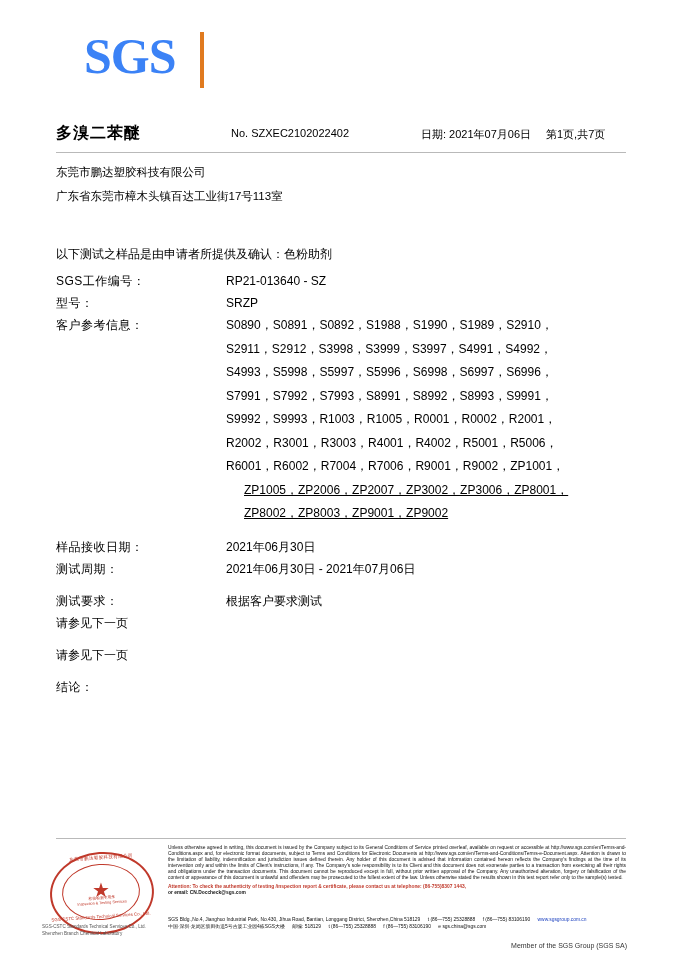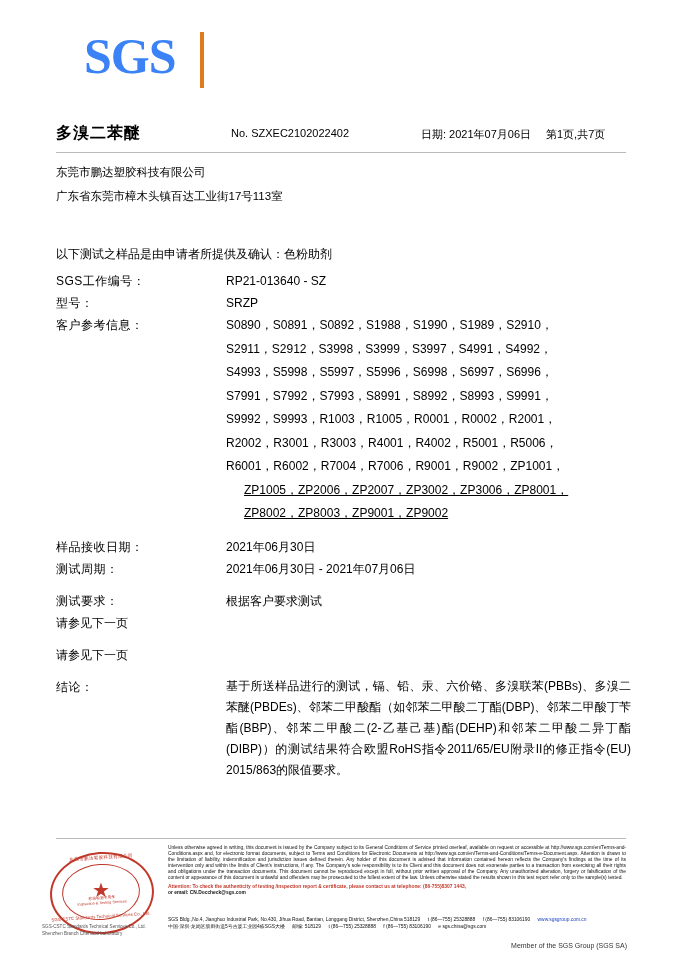--- a/index.html
+++ b/index.html
@@ -358,21 +358,20 @@
     <div class="spacer-8"></div>
 
     <div class="frow">
       <div class="fvalue">请参见下一页</div>
     </div>
 
     <div class="spacer-8"></div>
 
     <div class="frow">
       <div class="flabel">结论：</div>
-      <div class="fvalue concl-text">基于所送样品进行的测试，镉、铅、汞、六价铬、多溴联苯(PBBs)、多溴二苯醚(PBDEs)、邻苯二甲酸酯（如邻苯二甲酸二丁酯(DBP)、邻苯二甲酸丁苄酯(BBP)、邻苯二甲酸二(2-乙基己基)酯(DEHP)和邻苯二甲酸二异丁酯(DIBP)）的测试结果符合欧盟RoHS指令2011/65/EU附录II的修正指令(EU) 2015/863的限值要求。</div>
     </div>
 
   </div>
 
   <div class="hr-bottom"></div>
 
   <div class="stamp">
     <div class="stamp-ellipse"></div>
     <div class="stamp-inner"></div>
     <div class="stamp-star">★</div>

